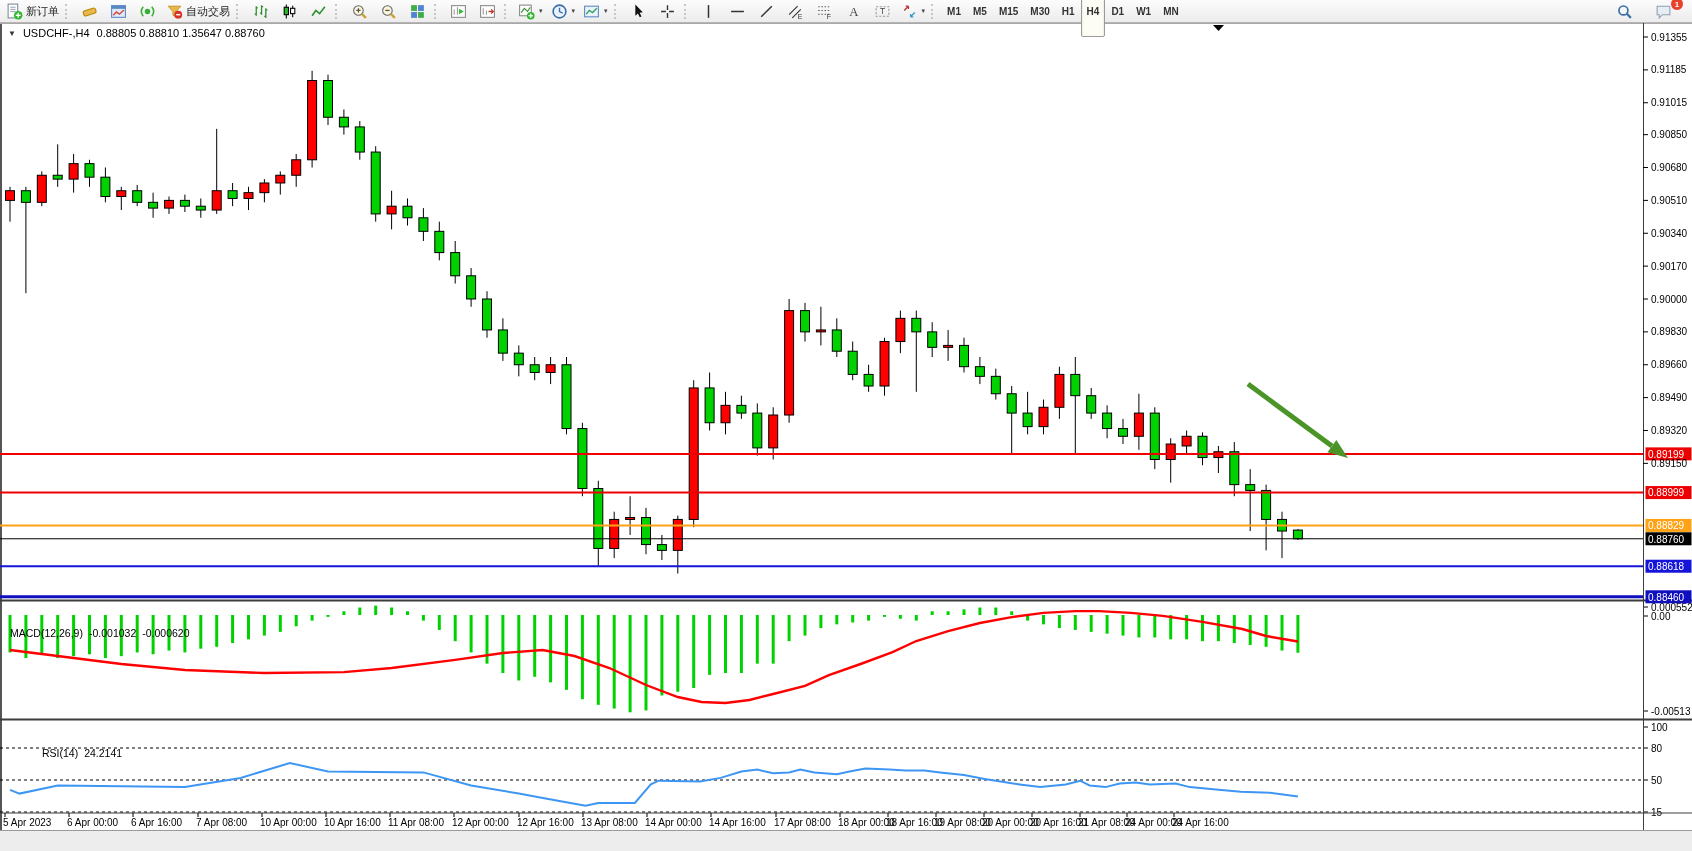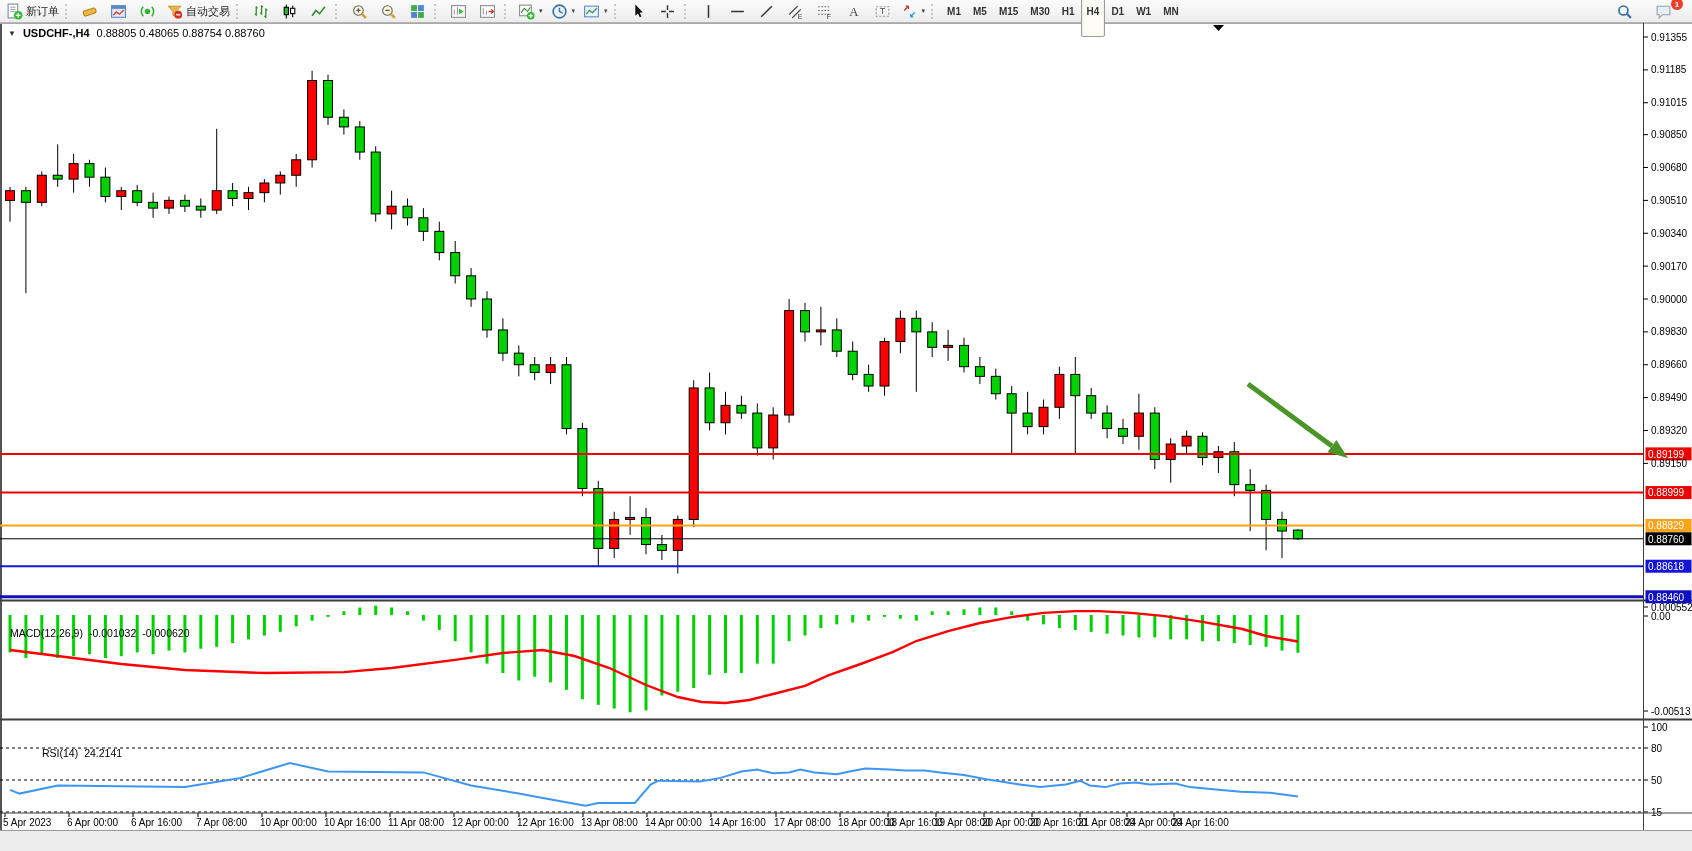--- a/index.html
+++ b/index.html
@@ -608,22 +608,22 @@
       <g>
         <line x1="1248" y1="384" x2="1331.923162015938" y2="446.1031398917941" stroke="#4a9428" stroke-width="5"></line>
         <polygon points="1348,458 1327.4618394753609,452.13195413581735 1336.3844845565152,440.0743256477709" fill="#4a9428"></polygon>
       </g>
       <rect x="0" y="831" width="1692" height="20" fill="#ededed"></rect>
       <line x1="0" y1="830.5" x2="1692" y2="830.5" stroke="#9a9a9a" stroke-width="1"></line>
     </svg>
 
   <div class="chart-title">
     <span class="tri">▼</span>
-    <span style="font-weight:bold;">USDCHF-,H4</span>
-    <span>0.88805 0.48065 0.88754 0.88760</span>
+    <span style="font-weight:normal;">USDCHF-,H4</span>
+    <span>0.88805 0.88810 1.35647 0.88760</span>
   </div>
 
   <div class="panel-label" style="left:10px;top:604px;">
     <span>MACD(12,26,9)</span>
     <span>-0.001032</span>
     <span>-0.000620</span>
   </div>
   <div class="panel-label" style="left:10px;top:724px;padding-left:32px;">
     <span>RSI(14)</span>
     <span>24.2141</span>

